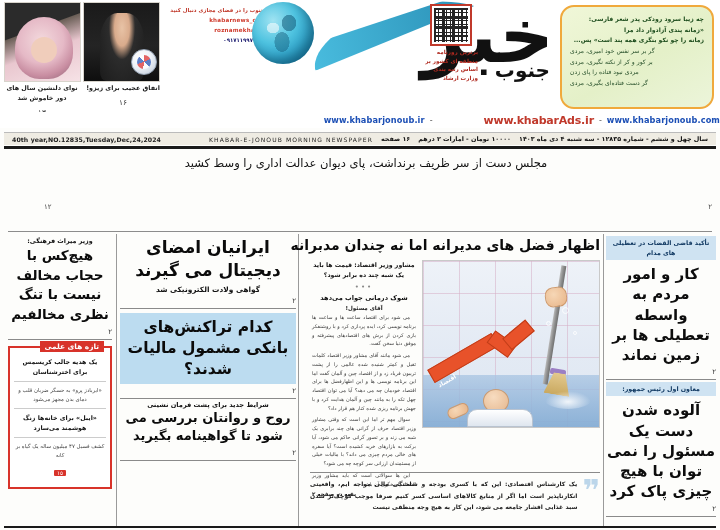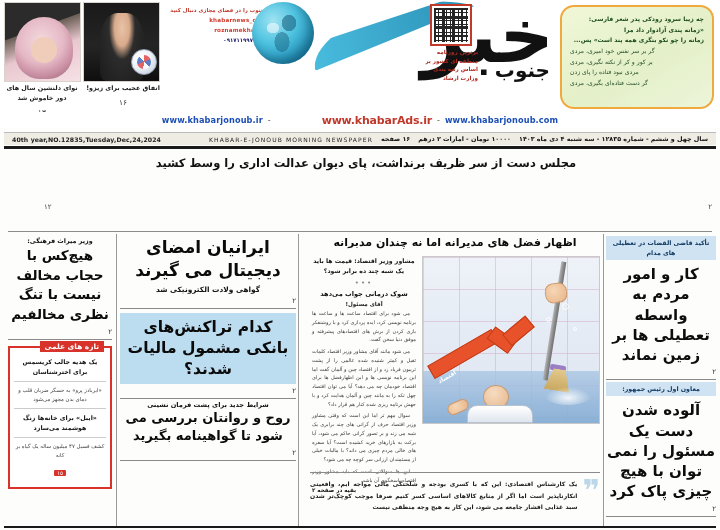--- a/index.html
+++ b/index.html
@@ -140,21 +140,21 @@
     background: linear-gradient(150deg,#f0f7d8 0%, #e4f0c8 55%, #ecf5da 100%);
     border:2px solid #f0a93c; border-radius:14px;
     padding:7px 8px; direction:rtl; text-align:right; overflow:hidden;
   }
   .poem .l { font-size:6.1px; line-height:1.75; color:#1a4a1a; font-weight:700; }
   .poem .l.dim { font-weight:400; color:#27502a; text-align:left; }
 
   
   .urlbar {
     position:absolute; left:0; top:112px; width:720px; height:16px;
-    display:flex; align-items:center; justify-content:center; gap:5px;
+    display:flex; align-items:center; justify-content:flex-end; gap:5px;
     direction:ltr; background:#fff;
   }
   .u1,.u3 { font-size:8.2px; font-weight:700; color:#1c4fb5; letter-spacing:.1px; }
   .u2 { font-size:11px; font-weight:700; color:#c0392b; letter-spacing:-.2px;margin-left:46px; }
   .udash { font-size:8px; color:#555; }
 
   
   .infobar {
     position:absolute; left:4px; top:132px; width:712px; height:13px;
     background:#efece3; border-top:1px solid #bbb;
@@ -171,21 +171,21 @@
   
   .headline-zone {
     position:absolute; left:20px; top:150px; width:692px; height:62px;
     text-align:center; direction:rtl;
   }
   .headline {
     font-size:33px; font-weight:900; color:#0a0a0a; line-height:1.18;
     letter-spacing:-1.2px; white-space:nowrap;
   }
   .subhead {
-    font-size:11.5px; font-weight:700; color:#111; margin-top:6px; letter-spacing:-.2px;
+    font-size:11.5px; font-weight:400; color:#111; margin-top:6px; letter-spacing:-.2px;
     white-space:nowrap;
   }
   .hr-thin { position:absolute; left:8px; top:231px; width:704px; height:1px; background:#8c8c8c; }
 
   
   .body-zone { position:absolute; left:4px; top:234px; width:712px; height:292px; }
 
   .colsep { position:absolute; top:0; width:1px; height:292px; background:#9a9a9a; }
 
   
@@ -202,21 +202,21 @@
   .pgref {
     font-size:7px; color:#333; text-align:right; margin:3px 0 2px;
     border-bottom:1px solid #8a8a8a; padding-bottom:3px;
   }
 
   
   .col-main {
     position:absolute; right:116px; top:2px; width:290px; direction:rtl;
   }
   .main-head {
-    font-size:11px; font-weight:900; color:#0b0b0b; text-align:center; line-height:1.3;
+    font-size:14px; font-weight:900; color:#0b0b0b; text-align:center; line-height:1.3;
     letter-spacing:-.5px; white-space:nowrap;
   }
   .main-split { display:flex; gap:6px; margin-top:6px; direction:rtl; }
   .main-text { width:104px; }
   .mt-k { font-size:6.2px; font-weight:700; color:#111; text-align:center; line-height:1.6; }
   .mt-dots { text-align:center; color:#888; font-size:7px; letter-spacing:2px; margin:3px 0; }
   .mt-k2 { font-size:6.6px; font-weight:700; color:#111; text-align:center; margin-bottom:3px; }
   .mt-lead { font-size:5.6px; font-weight:700; color:#222; text-align:center; margin-bottom:2px; }
   .mt-p {
     font-size:5.1px; line-height:1.72; color:#3a3a3a; text-align:justify;

